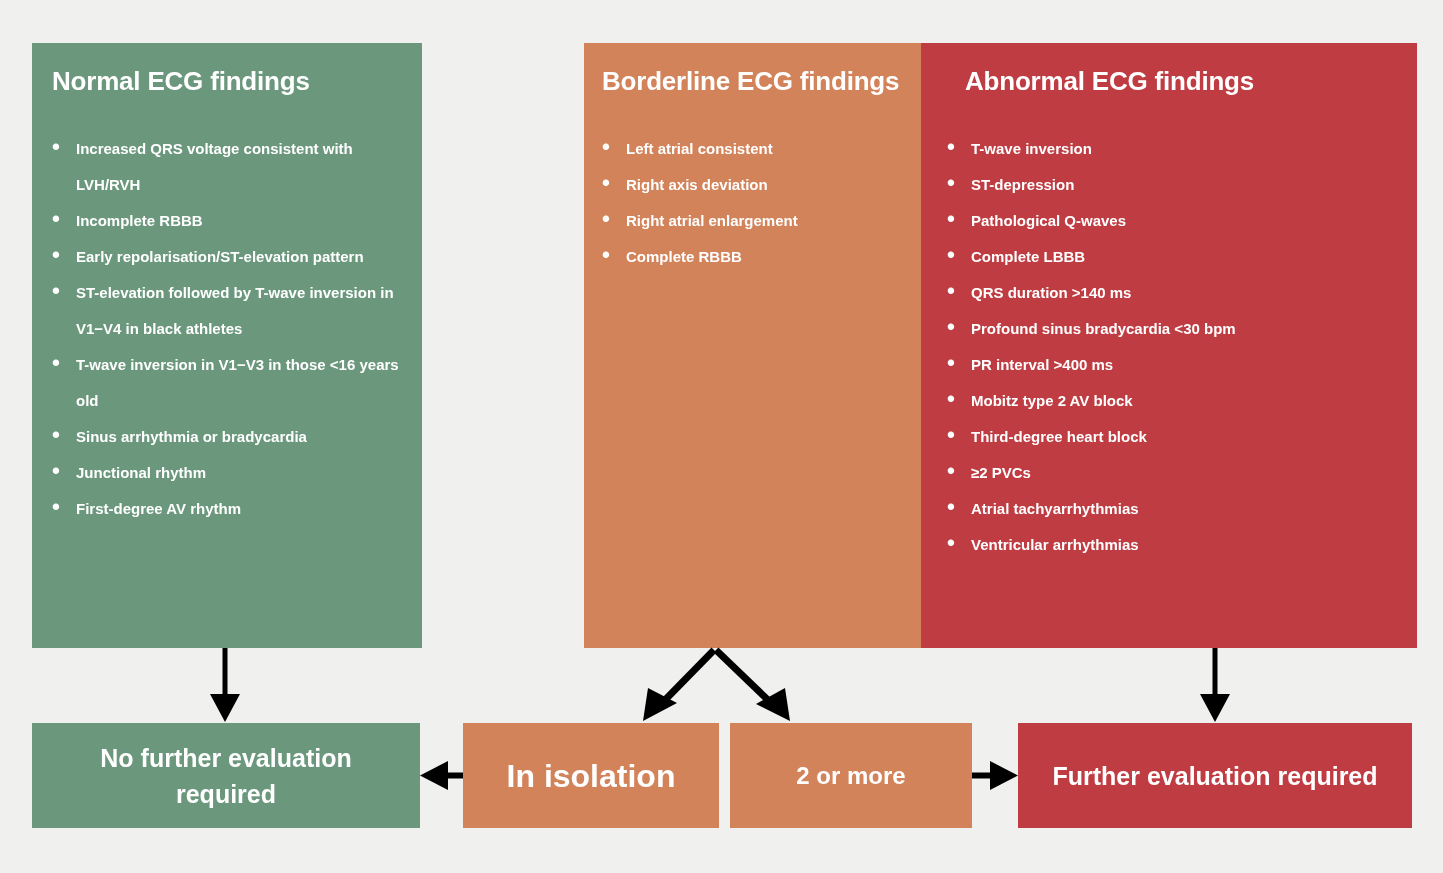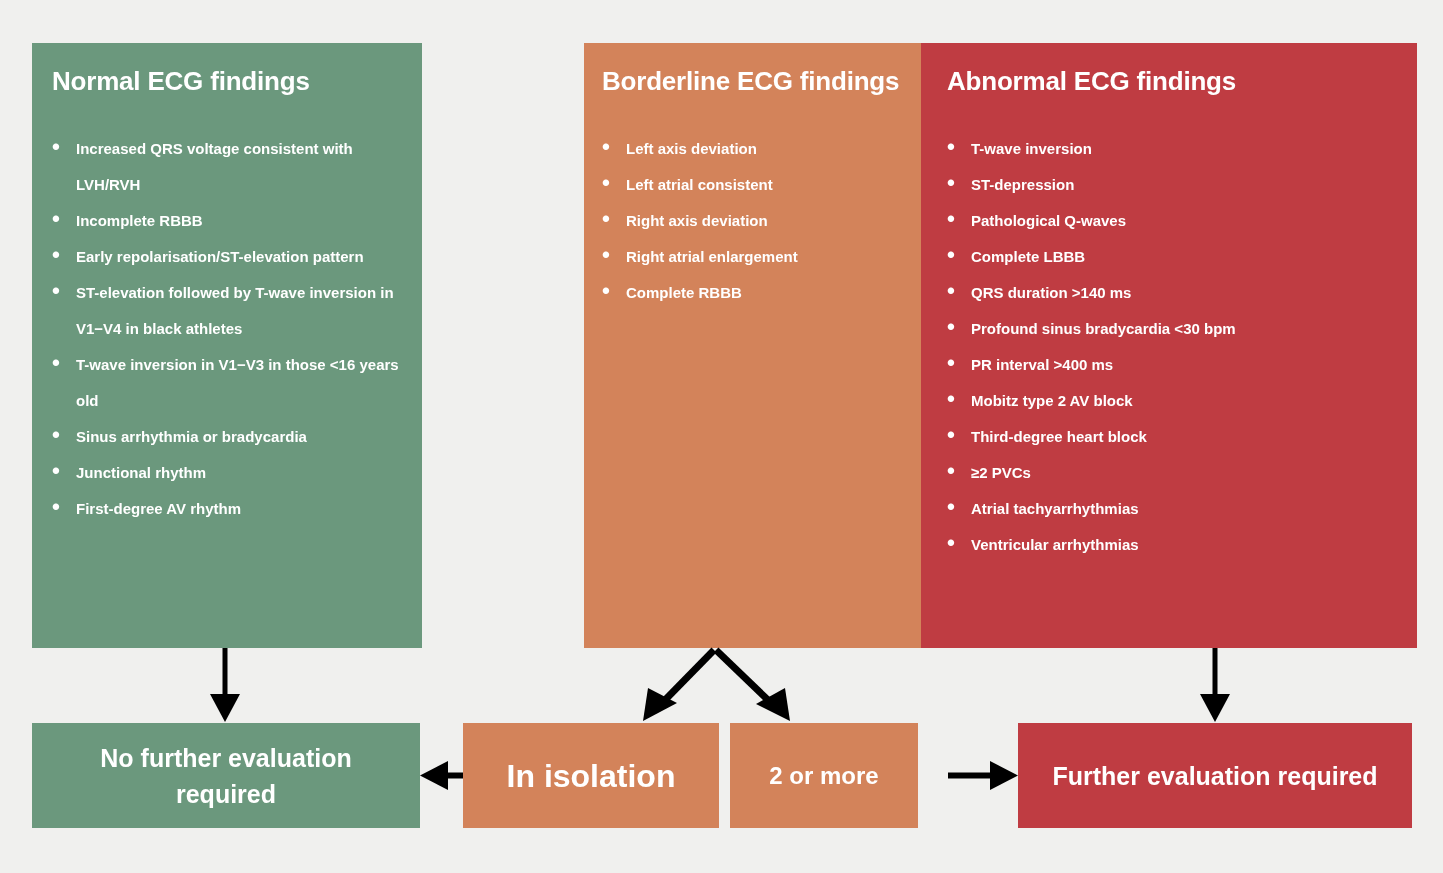--- a/index.html
+++ b/index.html
@@ -66,21 +66,21 @@
     position: absolute;
     left: 0;
     top: 0;
     font-size: 22.5px;
     line-height: 32.6px;
     color: #FFFFFF;
   }
   .panel-borderline .panel-list { left: 18px; }
   .panel-abnormal   .panel-list { left: 26px; }
   .panel-borderline .panel-title { left: 18px; }
-  .panel-abnormal   .panel-title { left: 26px; }
+  .panel-abnormal   .panel-title { left: 44px; }
 
   
   .outcome {
     position: absolute;
     box-sizing: border-box;
     display: flex;
     align-items: center;
     justify-content: center;
     text-align: center;
     color: #FFFFFF;
@@ -89,21 +89,21 @@
   }
   .outcome-no-further {
     left: 32px;  top: 723px; width: 388px; height: 105px;
     background: #6B987D; font-size: 25px; padding: 0 22px;
   }
   .outcome-isolation {
     left: 463px; top: 723px; width: 256px; height: 105px;
     background: #D3835A; font-size: 32px;
   }
   .outcome-two-or-more {
-    left: 730px; top: 723px; width: 188px; height: 105px;
+    left: 730px; top: 723px; width: 242px; height: 105px;
     background: #D3835A; font-size: 24px;
   }
   .outcome-further {
     left: 1018px; top: 723px; width: 394px; height: 105px;
     background: #BF3C42; font-size: 25px; padding: 16px 14px;
   }
 
   
   .arrow-layer {
     position: absolute;
@@ -126,21 +126,20 @@
       <li>T-wave inversion in V1−V3 in those &lt;16 years old</li>
       <li>Sinus arrhythmia or bradycardia</li>
       <li>Junctional rhythm</li>
       <li>First-degree AV rhythm</li>
     </ul>
   </div>
 
   <div class="panel panel-borderline">
     <div class="panel-title">Borderline ECG findings</div>
     <ul class="panel-list">
-      <li>Left axis deviation</li>
       <li>Left atrial consistent</li>
       <li>Right axis deviation</li>
       <li>Right atrial enlargement</li>
       <li>Complete RBBB</li>
     </ul>
   </div>
 
   <div class="panel panel-abnormal">
     <div class="panel-title">Abnormal ECG findings</div>
     <ul class="panel-list">

